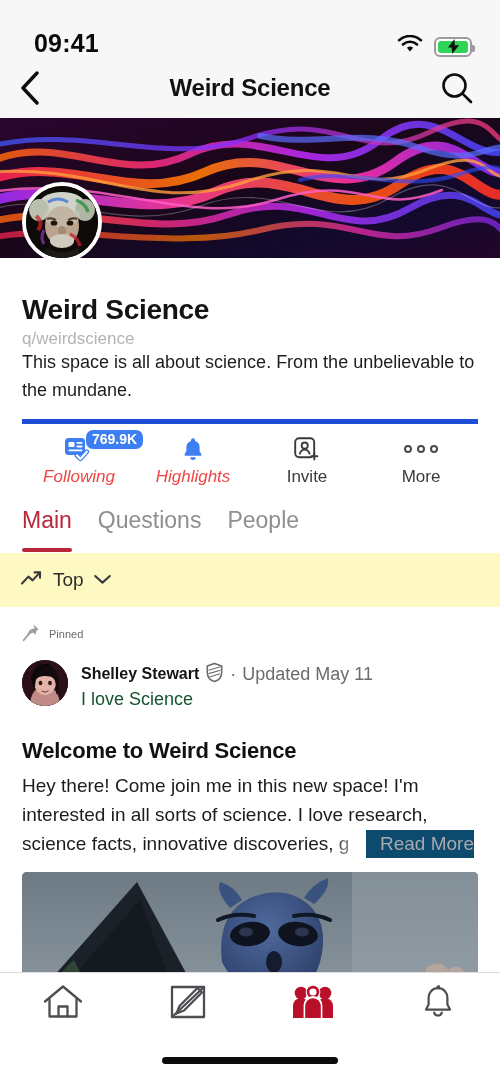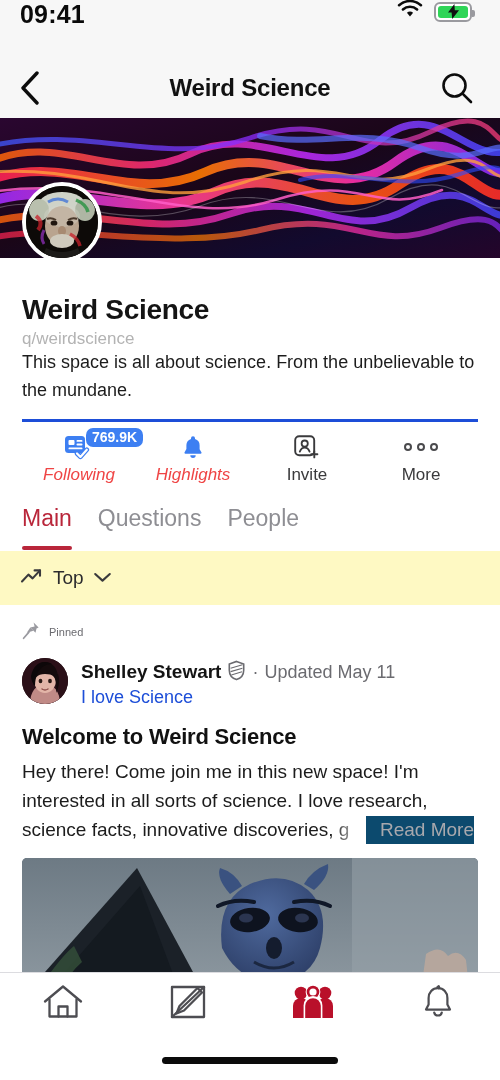--- a/index.html
+++ b/index.html
@@ -8,22 +8,22 @@
     font-family: "Liberation Sans", sans-serif;
     background: #ffffff;
     -webkit-font-smoothing: antialiased;
     overflow: hidden;
   }
   .phone { position: relative; width: 500px; height: 1080px; background: #fff; }
 
   
   .statusbar {
     height: 58px; background: #f7f7f7;
-    display: flex; align-items: flex-start; justify-content: space-between;
-    padding: 0 28px 0 20px;
+    display: flex; align-items: flex-end; justify-content: space-between;
+    padding: 0 28px 0 34px;
   }
   .clock { font-size: 25px; font-weight: 700; color: #0a0a0a; letter-spacing: .2px; }
   .status-right { display: flex; align-items: center; gap: 11px; }
   .battery {
     position: relative; width: 38px; height: 20px;
     border: 2px solid #9a9a9f; border-radius: 6px; background: #fff;
     display: flex; align-items: center; padding: 2px;
   }
   .battery::after {
     content: ""; position: absolute; right: -5px; top: 6px;
@@ -62,21 +62,21 @@
   .avatar-art { width: 100%; height: 100%; display: block; }
 
   
   .profile { padding: 36px 22px 0 22px; }
   .space-name { font-size: 28px; font-weight: 700; color: #141414; letter-spacing: -.3px; }
   .space-handle { font-size: 17px; color: #b3b3b3; margin-top: 3px; }
   .space-desc { font-size: 18px; color: #1c1c1c; line-height: 1.55; }
 
   
   .actions {
-    margin: 14px 0 0 0; border-top: 3px solid #1d4ed8;
+    margin: 14px 0 0 0; border-top: 5px solid #1d4ed8;
     display: flex; padding: 12px 0 10px 0;
   }
   .action { flex: 1; display: flex; flex-direction: column; align-items: center; gap: 5px; }
   .action-ico { height: 26px; display: flex; align-items: flex-end; position: relative; }
   .action-label { font-size: 17px; color: #3a3a3c; }
   .action.accent .action-label { color: #ef4444; font-style: italic; }
   .count-badge {
     position: absolute; left: 22px; top: -6px;
     background: #3d7ff2; color: #fff; font-size: 14px; font-weight: 600;
     padding: 2px 6px 3px 6px; border-radius: 7px; white-space: nowrap; line-height: 1;
@@ -107,24 +107,24 @@
   .post { padding: 16px 22px 0 22px; }
   .pinned { display: flex; align-items: center; gap: 9px; }
   .pinned-label { font-size: 11px; color: #6b6b70; }
   .post-head { display: flex; gap: 13px; margin-top: 14px; align-items: flex-start; }
   .post-avatar {
     width: 46px; height: 46px; border-radius: 50%; overflow: hidden;
     flex-shrink: 0; background: #241017;
   }
   .post-meta { padding-top: 2px; }
   .byline { display: flex; align-items: center; gap: 6px; flex-wrap: nowrap; }
-  .author { font-size: 19px; font-weight: 700; color: #141414; }
+  .author { font-size: 16px; font-weight: 700; color: #141414; }
   .post-time { font-size: 18px; color: #6b6b70; }
-  .post-sub { font-size: 18px; color: #1d4ed8; margin-top: 2px; }
-  .post-title { font-size: 22px; font-weight: 700; color: #111; margin-top: 16px; letter-spacing: -.2px; }
+  .post-sub { font-size: 18px; color: #14532d; margin-top: 2px; }
+  .post-title { font-size: 22px; font-weight: 700; color: #111; margin-top: 28px; letter-spacing: -.2px; }
   .post-body {
     font-size: 19px; color: #1c1c1c; line-height: 1.52; margin-top: 8px;
     position: relative; max-height: 88px; overflow: hidden;
   }
   .read-more {
     position: absolute; right: 4px; bottom: 0; background: #0c4a6e;
     font-size: 19px; color: #a8a8ad; padding-left: 14px;
   }
   .read-more::before {
     content: ""; position: absolute; left: -34px; top: 0; bottom: 0; width: 34px;

